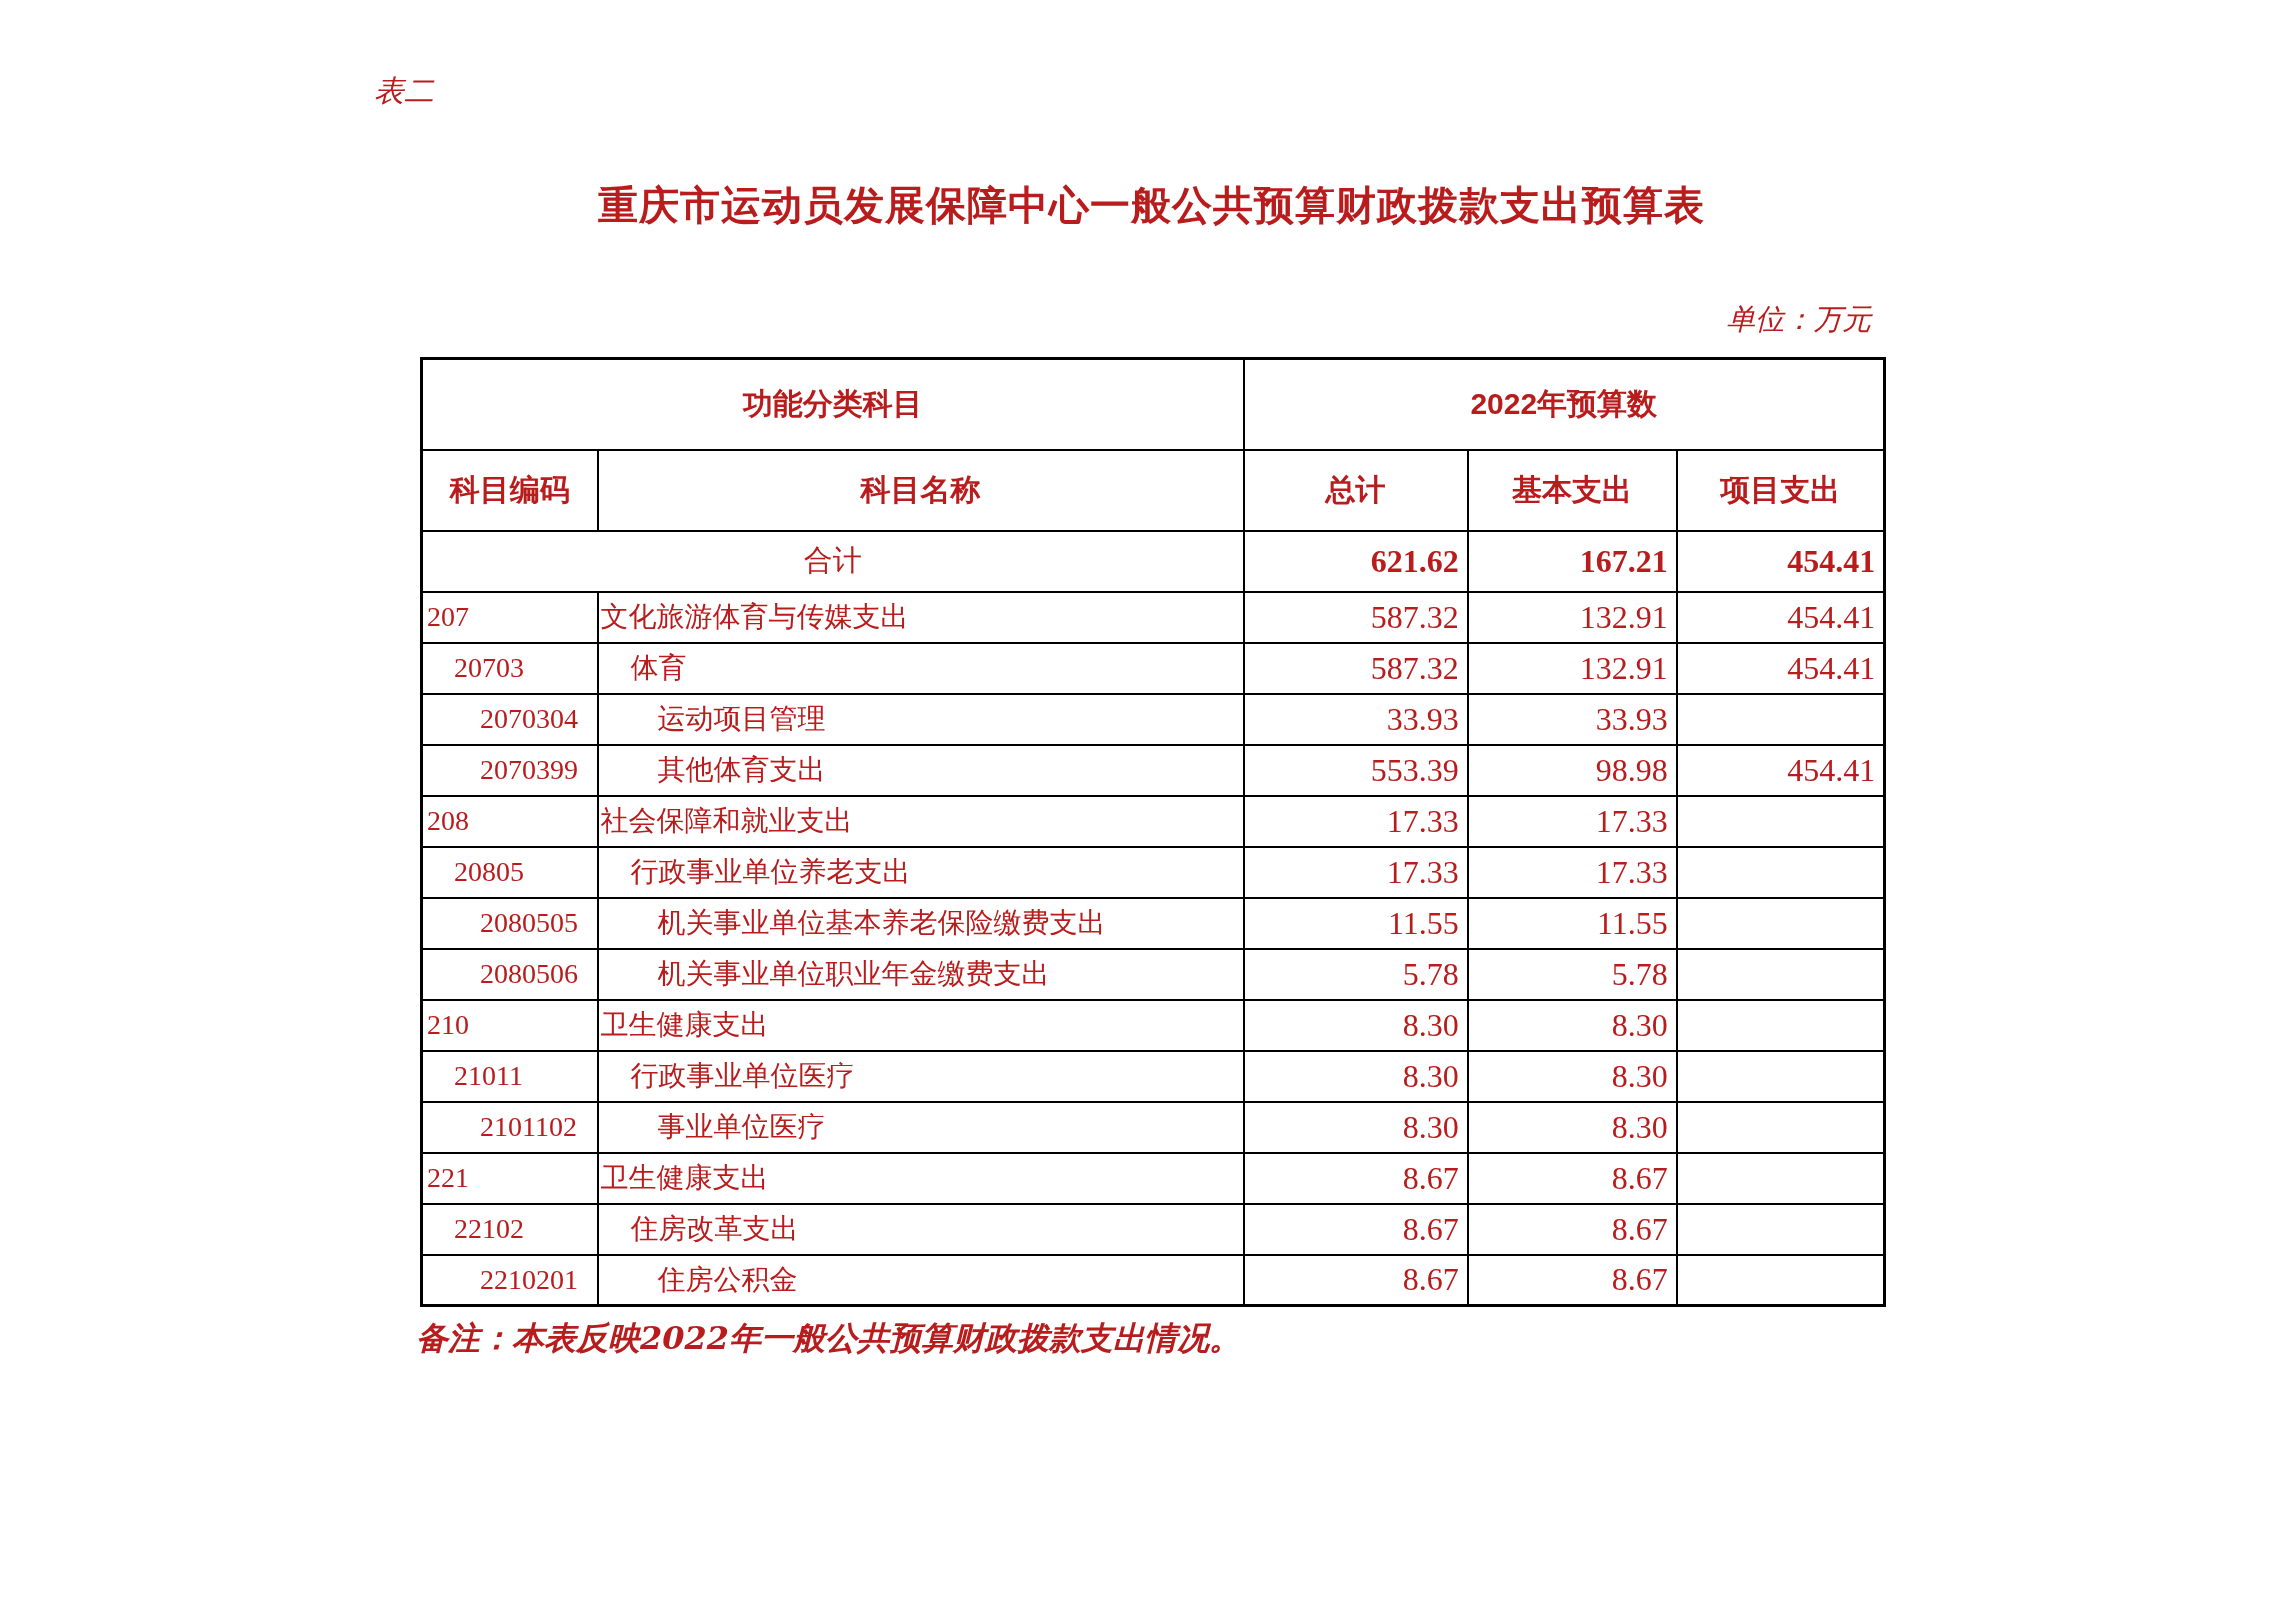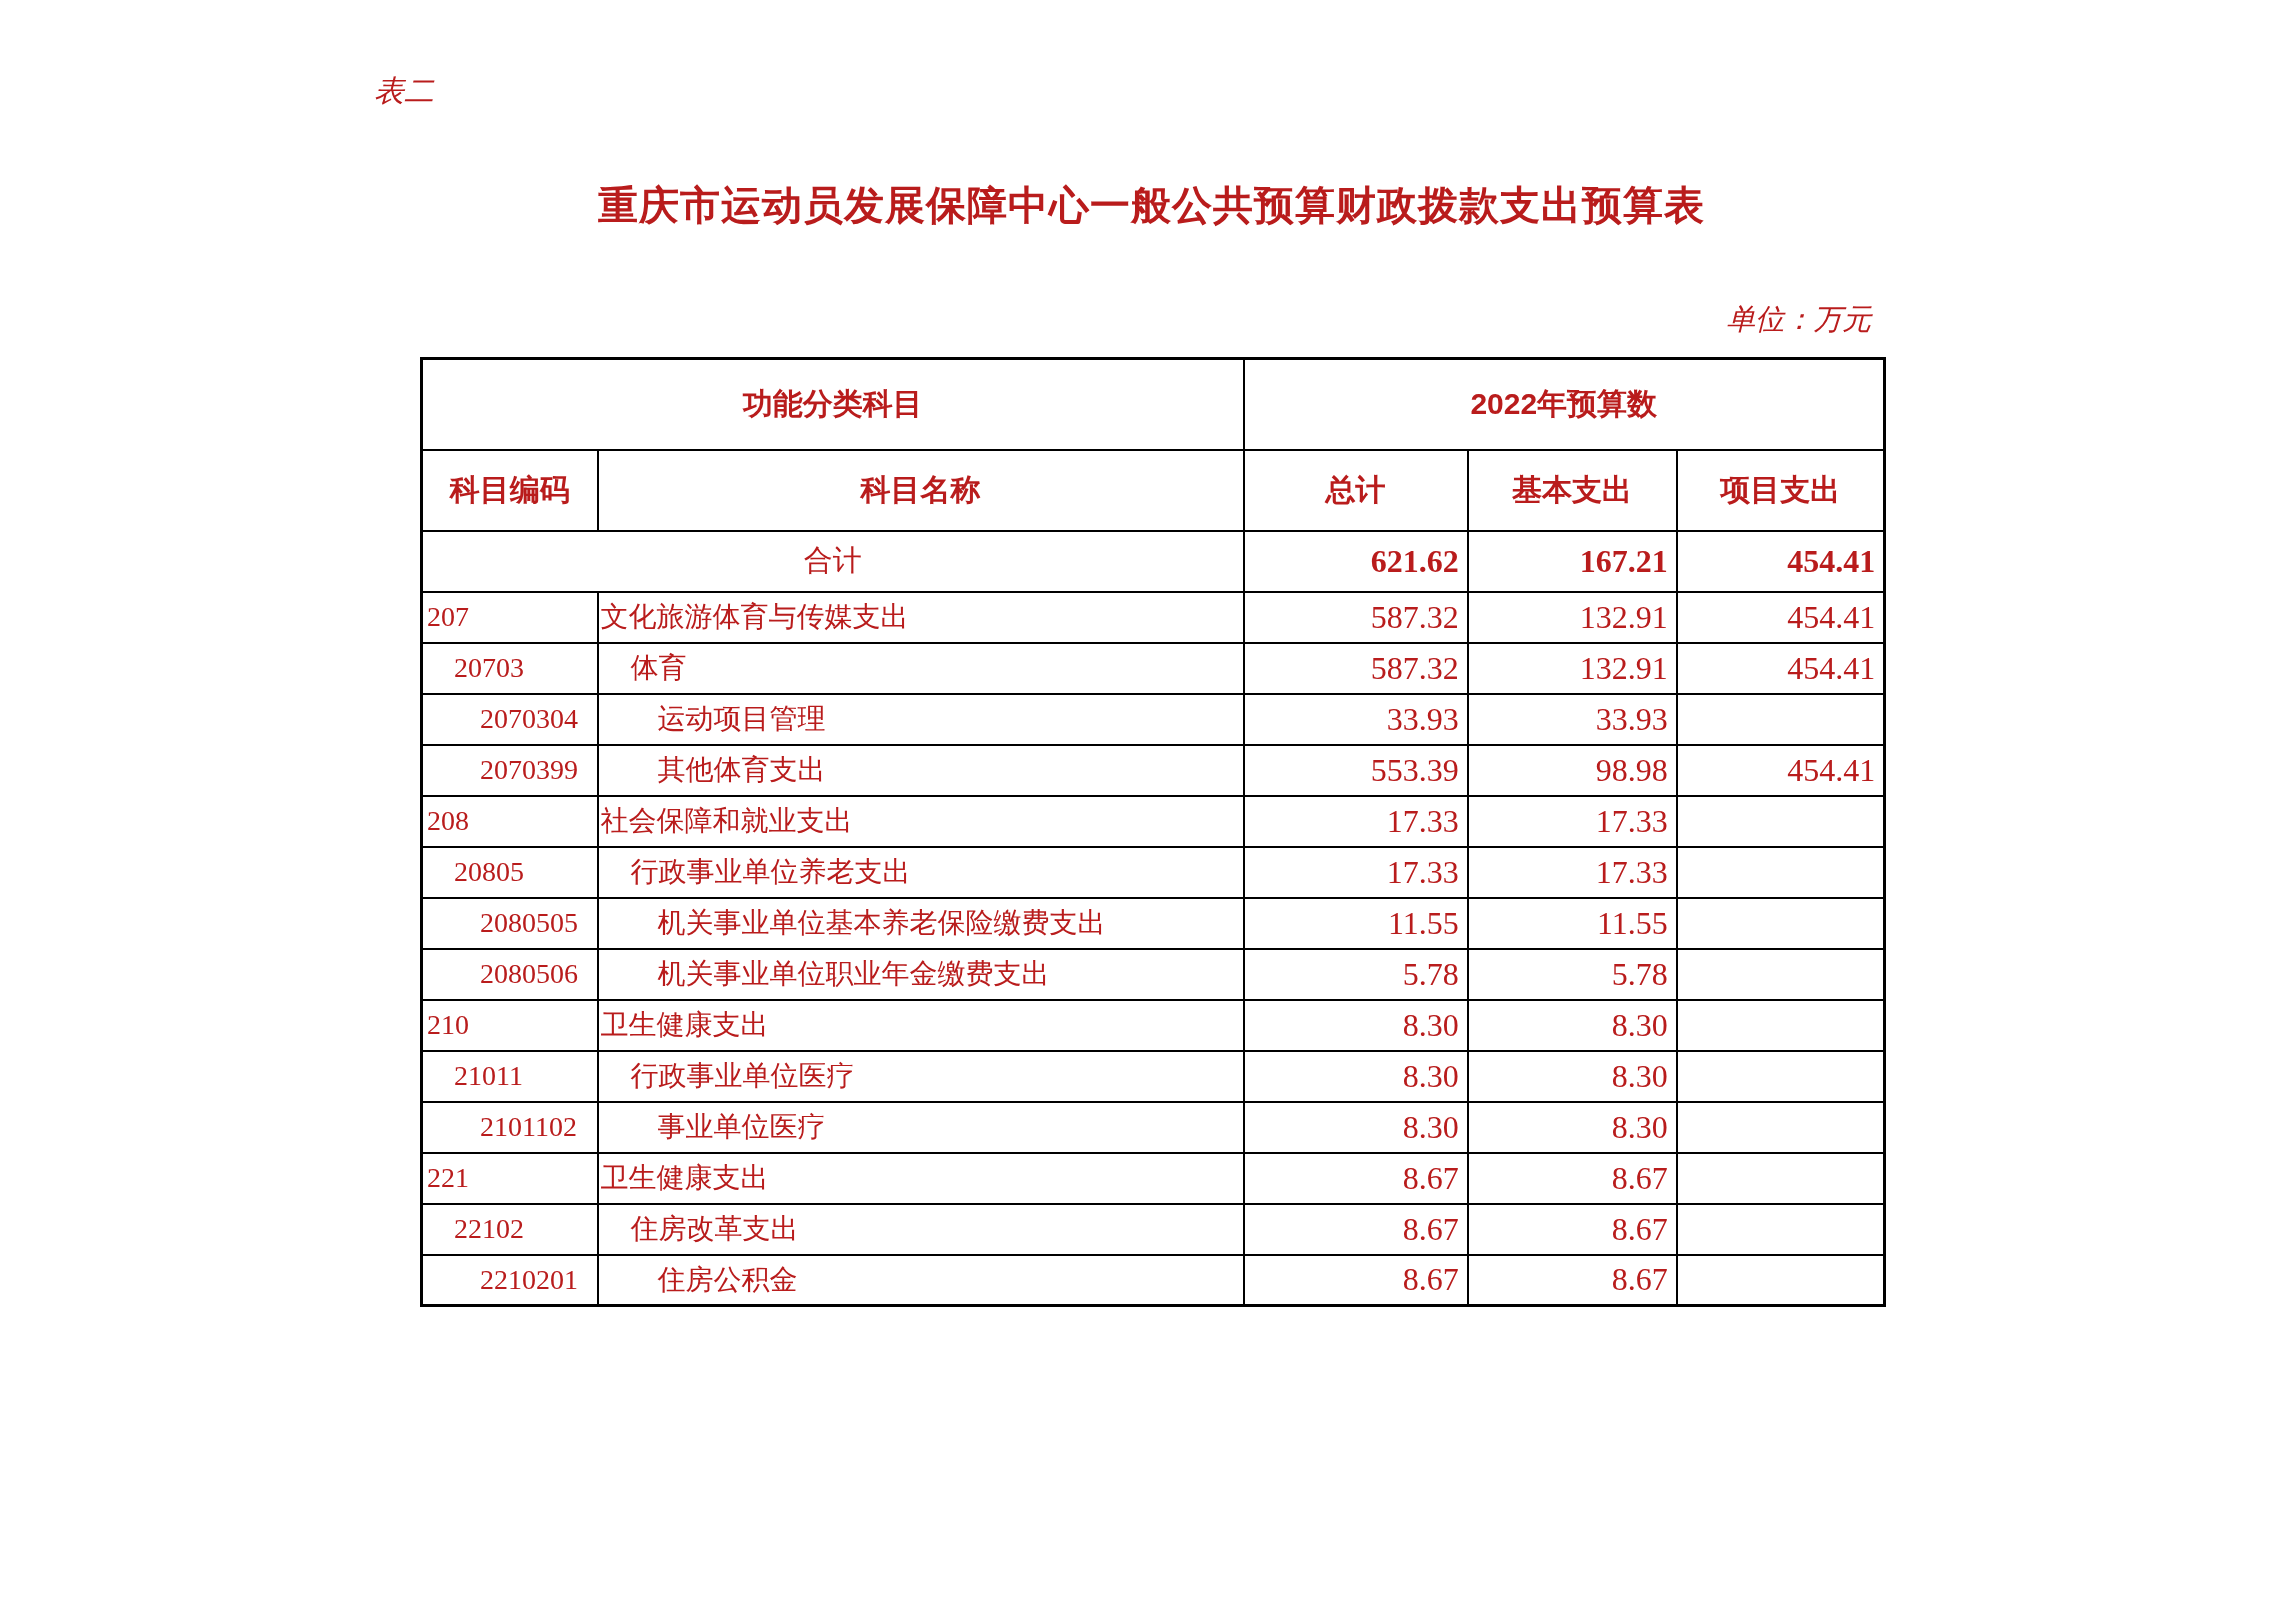--- a/index.html
+++ b/index.html
@@ -242,15 +242,16 @@
         <tr class="data-row">
           <td class="code lv2">2210201</td>
           <td class="name lv2">住房公积金</td>
           <td class="num">8.67</td>
           <td class="num">8.67</td>
           <td class="num"></td>
         </tr>
       </tbody>
   </table>
 
+  <div class="footnote">备注：本表反映2022年一般公共预算财政拨款支出情况。</div>
 
 </div>
 
 
 </body></html>

